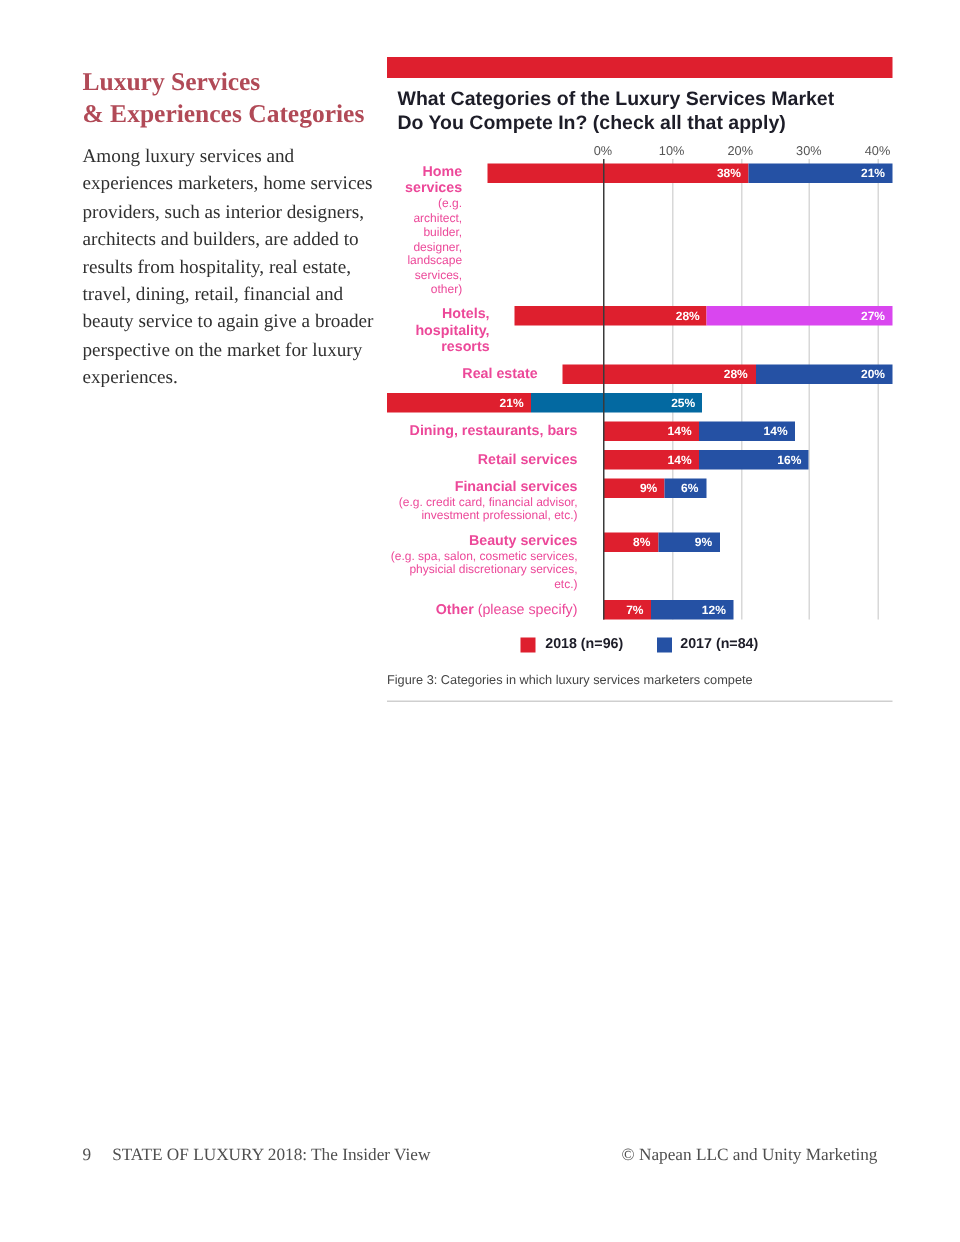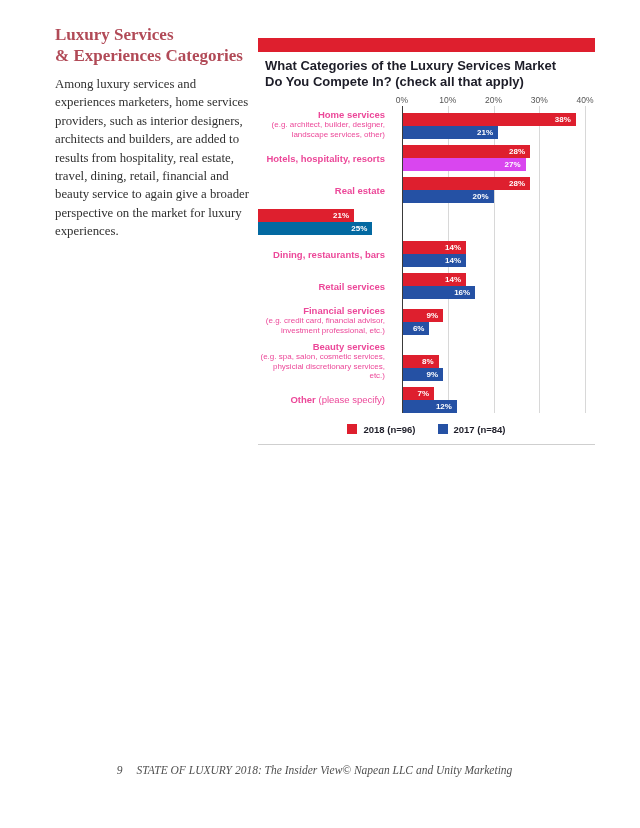--- a/index.html
+++ b/index.html
@@ -1,20 +1,20 @@
 <!DOCTYPE html>
 <html><head>
 <meta charset="utf-8">
 <style>
   html,body{margin:0;padding:0;background:#ffffff;}
   .page{position:relative;width:640px;height:828px;background:#ffffff;overflow:hidden;
         font-family:"Liberation Sans",sans-serif;}
 
   
-  .sidebar{position:absolute;left:55px;top:24px;width:196px;font-family:"Liberation Serif",serif;}
+  .sidebar{position:absolute;left:55px;top:44px;width:196px;font-family:"Liberation Serif",serif;}
   .sidebar h2{margin:0 0 9px;font-size:17px;line-height:21px;font-weight:700;color:#b14a57;}
   .sidebar p{margin:0;font-size:12.8px;line-height:18.4px;color:#303030;}
 
   
   .figure{position:absolute;left:258px;top:38px;width:337px;}
   .banner{height:14px;background:#de1f2e;}
   .chart-title{margin:6px 0 0;padding-left:7px;font-size:13px;line-height:16px;font-weight:700;color:#1d1d28;}
 
   .axis-row{position:relative;height:11px;margin-top:5px;font-size:8.5px;color:#555;}
   .axis-row span{position:absolute;top:0;transform:translateX(-50%);white-space:nowrap;}
@@ -23,34 +23,34 @@
   .gridline{position:absolute;top:0;bottom:0;width:1px;background:#d8d8d8;z-index:0;}
   .gridline.axis{background:#3a3a3a;z-index:2;}
 
   .crow{display:flex;margin-bottom:6px;position:relative;z-index:1;}
   .crow:last-child{margin-bottom:0;}
   .clabel{width:144px;padding-right:17px;box-sizing:border-box;display:flex;flex-direction:column;
           justify-content:center;text-align:right;color:#ec4899;}
   .cname{font-size:9.5px;font-weight:700;line-height:11px;}
   .cname .nsuffix{font-weight:400;}
   .csub{font-size:8px;line-height:9.5px;}
-  .cbars{flex:1;display:flex;flex-direction:column;justify-content:flex-end;}
+  .cbars{flex:1;display:flex;flex-direction:row;justify-content:flex-start;}
   .bar{height:13px;display:flex;align-items:center;justify-content:flex-end;
        padding-right:5px;box-sizing:border-box;color:#ffffff;font-size:8px;font-weight:700;}
 
   .legend{display:flex;justify-content:center;align-items:center;gap:22px;margin-top:11px;
           font-size:9.5px;font-weight:700;color:#1d1d28;text-align:center;}
   .legend-item{display:inline-flex;align-items:center;}
   .legend .sw{width:10px;height:10px;display:inline-block;margin-right:6px;}
 
   .caption{margin-top:13px;font-size:8.5px;color:#444;}
   .rule{margin-top:9px;border-top:1px solid #cfcfcf;}
 
-  footer{position:absolute;left:55px;right:66px;top:764px;display:flex;justify-content:center;
-         font-family:"Liberation Serif",serif;font-size:11.5px;color:#4f4f4f;font-style:italic;}
+  footer{position:absolute;left:55px;right:55px;top:764px;display:flex;justify-content:space-between;
+         font-family:"Liberation Serif",serif;font-size:11.5px;color:#4f4f4f;}
   .f-left span + span{margin-left:14px;}
 </style>
 </head>
 <body>
 
 <div class="page">
 
   <aside class="sidebar">
     <h2><span>Luxury Services</span><br>
       <span>&amp; Experiences Categories</span></h2>
@@ -204,20 +204,21 @@
         <div class="legend-item">
           <span class="sw" style="background: rgb(222, 31, 46);"></span>
           <span>2018 (n=96)</span>
         </div>
         <div class="legend-item">
           <span class="sw" style="background: rgb(37, 81, 164);"></span>
           <span>2017 (n=84)</span>
         </div>
       </div>
 
+    <div class="caption">Figure 3: Categories in which luxury services marketers compete</div>
     <div class="rule"></div>
   </section>
 
   <footer>
     <div class="f-left">
       <span>9</span><span>STATE OF LUXURY 2018: The Insider View</span>
     </div>
     <div class="f-right">© Napean LLC and Unity Marketing</div>
   </footer>
 

